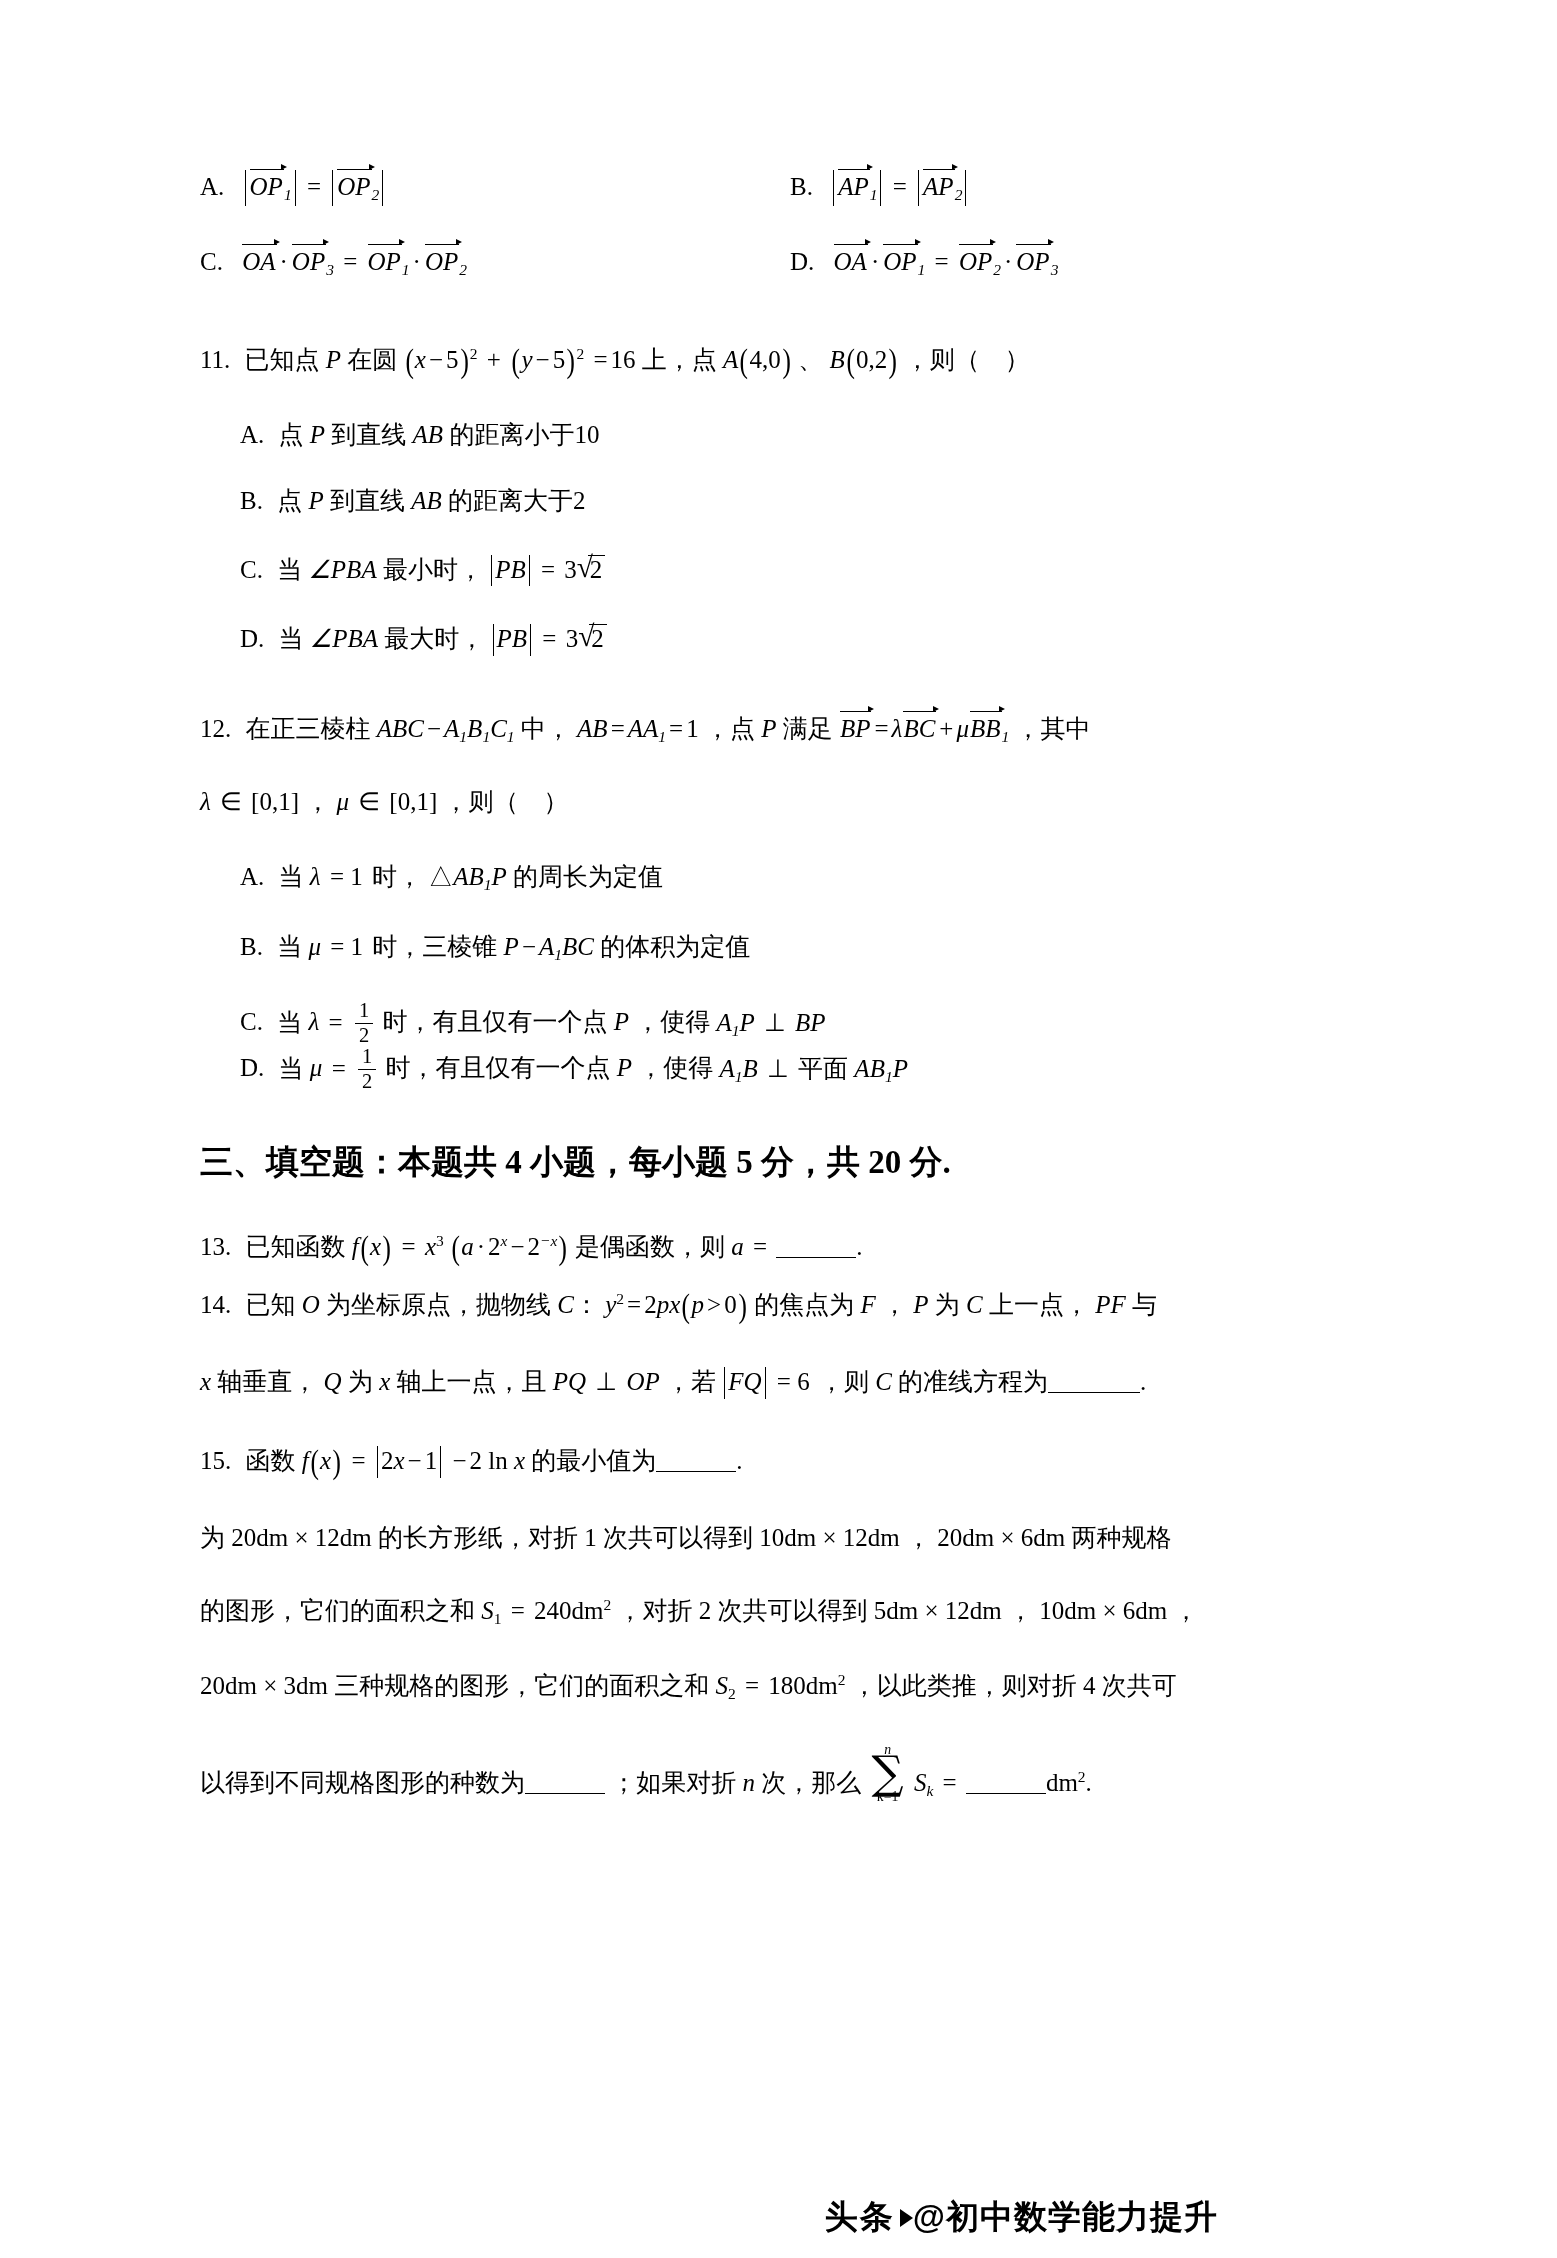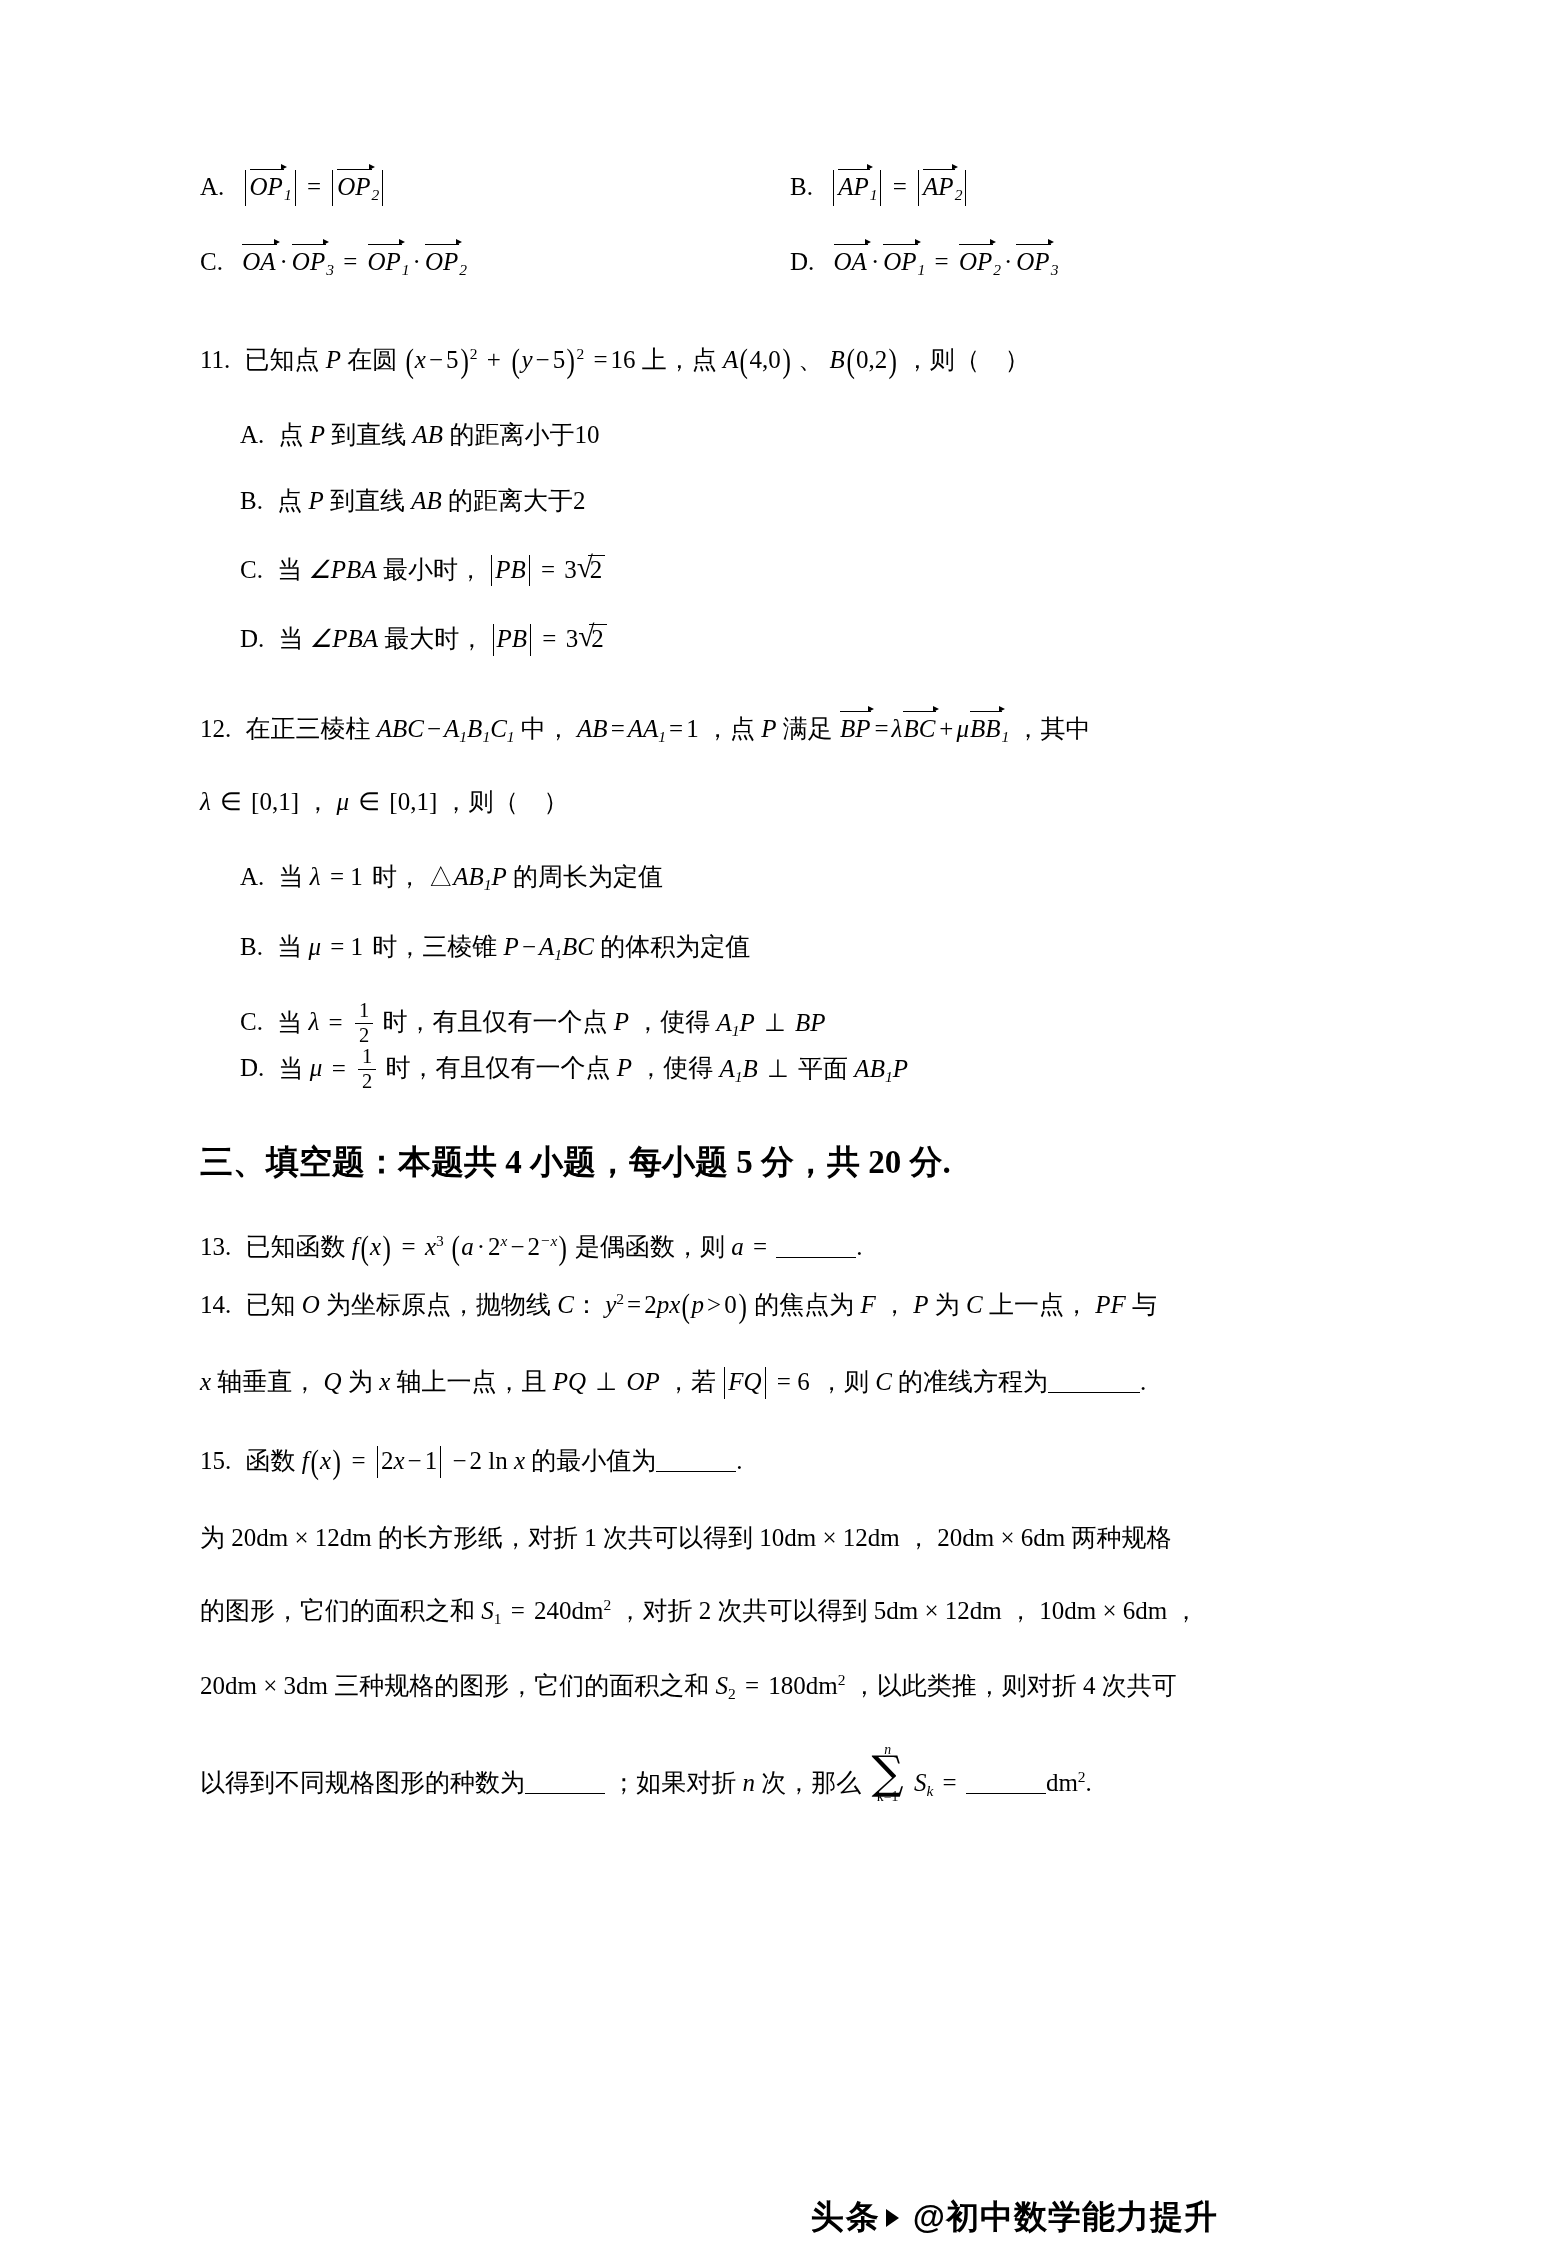--- a/index.html
+++ b/index.html
@@ -70,21 +70,21 @@
 
   .cn { font-family:"Liberation Serif", serif; }
   .bold { font-weight:bold; }
 
   .optrow { display:flex; font-size:25px; }
   .optrow .col { width:50%; }
 
   
   .footer {
     position:absolute; right:18px; bottom:18px;
-    display:flex; align-items:center; gap:14px;
+    display:flex; align-items:center; gap:0;
   }
   .brandmark { display:flex; align-items:center; gap:5px; }
   .brandmark .sq { display:inline-block; font-size:33px; font-weight:bold; letter-spacing:2px;
                    font-family:"DejaVu Sans", sans-serif; }
   .brandtext { font-size:33px; font-weight:bold; font-family:Liberation Sans, sans-serif; letter-spacing:1px;}
   .tri { width:0;height:0; border-left:13px solid #000; border-top:9px solid transparent; border-bottom:9px solid transparent; }
 </style>
 </head>
 <body>
 

